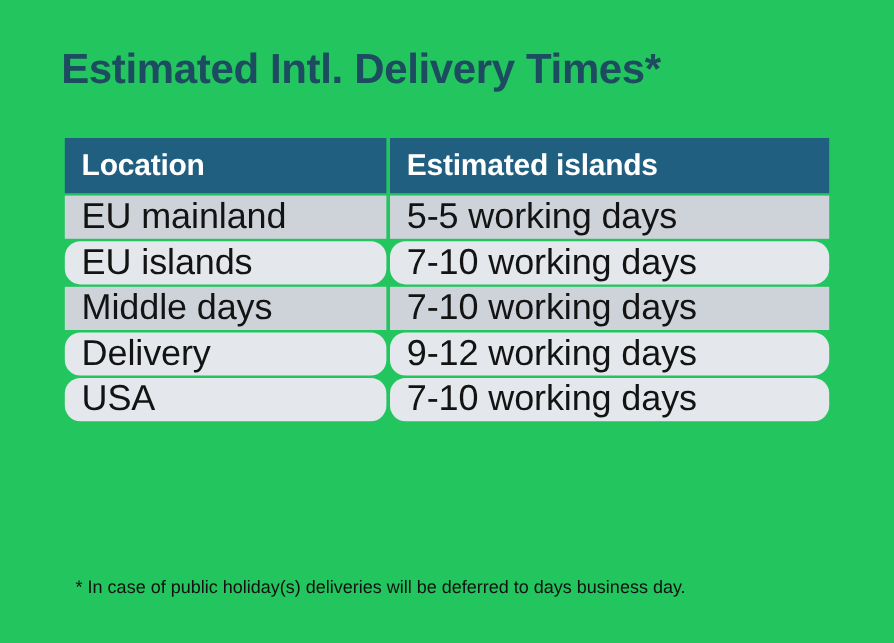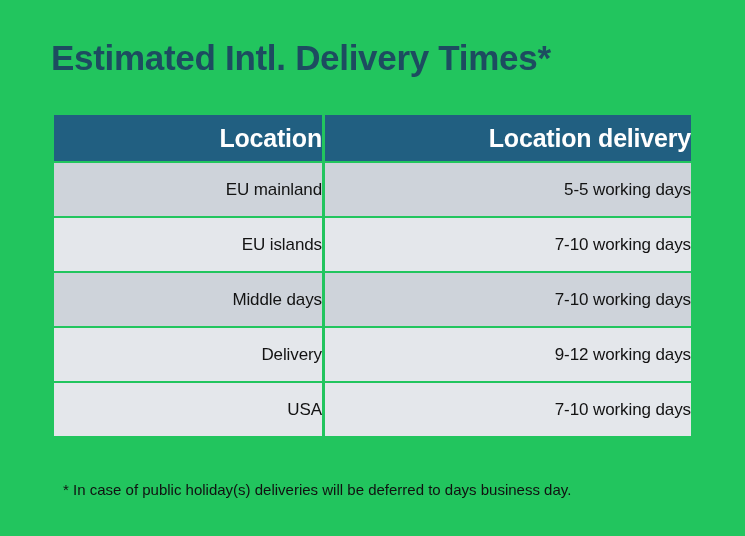--- a/index.html
+++ b/index.html
@@ -36,47 +36,47 @@
     left: 51px;
     top: 113px;
     width: 640px;
     border-collapse: separate;
     border-spacing: 3px 2px;
     table-layout: fixed;
   }
   .delivery-table tr > * {
     padding: 0 0 0 14px;
     margin: 0;
-    text-align: right;
+    text-align: left;
     vertical-align: middle;
     height: 44px;
     box-sizing: border-box;
     overflow: hidden;
     white-space: nowrap;
   }
   .col-location { width: 268px; }
   .col-delivery { width: 366px; }
 
   .table-head th {
     background: #215f81;
     color: #ffffff;
     font-size: 25px;
     font-weight: bold;
     letter-spacing: -0.2px;
     height: 46px;
   }
   .data-row td {
-    font-size: 17px;
+    font-size: 30px;
     font-weight: normal;
     color: #131313;
     letter-spacing: -0.1px;
-    height: 53px;
+    height: 36px;
   }
   .data-row.row-odd td { background: #ced3da; }
-  .data-row.row-even td { background: #e4e7eb; }
+  .data-row.row-even td { background: #e4e7eb; border-radius: 13px; }
 
   .footnote {
     position: absolute;
     left: 63px;
     top: 479px;
     font-size: 15px;
     color: #111111;
     line-height: 22px;
     white-space: nowrap;
   }
@@ -89,21 +89,21 @@
   <div class="page-title">Estimated Intl. Delivery Times*</div>
 
   <table class="delivery-table">
     <colgroup>
       <col class="col-location">
       <col class="col-delivery">
     </colgroup>
     <thead>
       <tr class="table-head">
         <th>Location</th>
-        <th>Location delivery</th>
+        <th>Estimated islands</th>
       </tr>
     </thead>
     <tbody>
       <tr class="data-row row-odd">
         <td>EU mainland</td>
         <td>5-5 working days</td>
       </tr>
       <tr class="data-row row-even">
         <td>EU islands</td>
         <td>7-10 working days</td>

